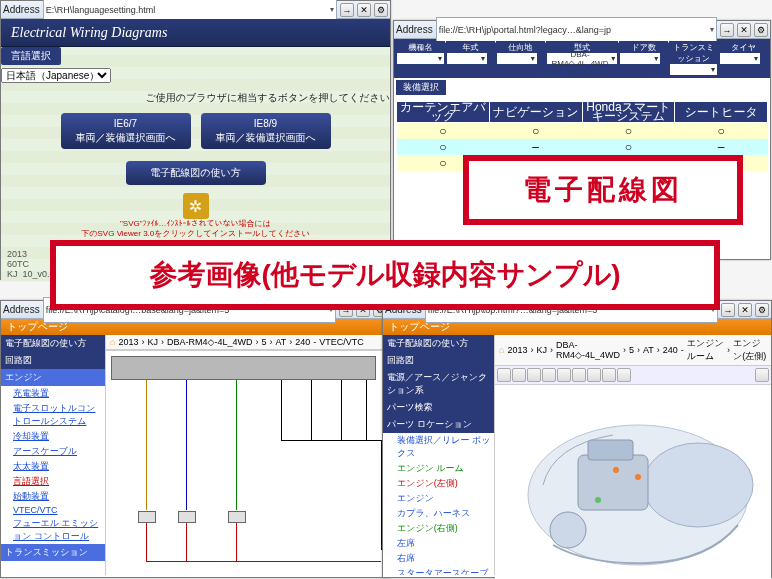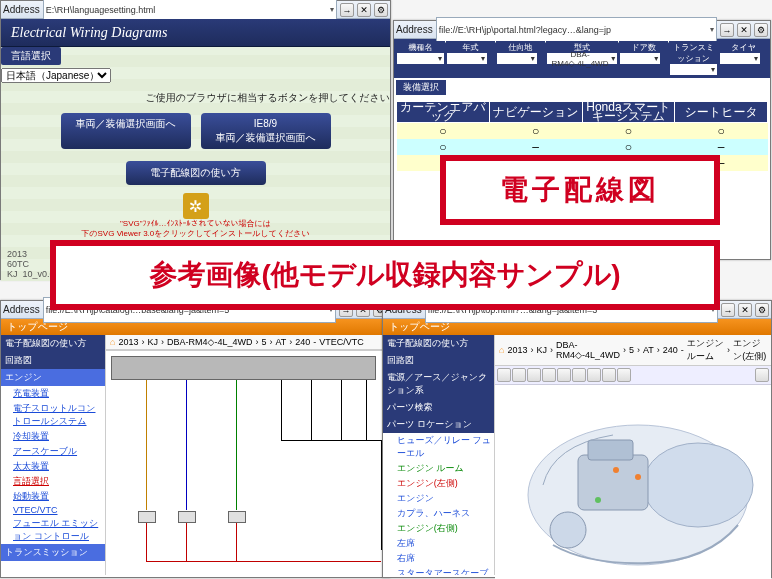--- a/index.html
+++ b/index.html
@@ -152,21 +152,21 @@
   #w4 .content { margin-left: 112px; height: 240px; }
   #w4 .crumb { font-size: 9px; padding: 2px 4px; border-bottom: 1px solid #ccc; background: #f8f8f8; display: flex; align-items: center; gap: 3px; }
   #w4 .crumb .home { color: #f6931e; }
   #w4 .viewtb { display: flex; gap: 1px; padding: 2px; background: #eef; border-bottom: 1px solid #ccd; }
   #w4 .viewtb .vb { width: 14px; height: 14px; background: linear-gradient(#f8f8f8,#ddd); border: 1px solid #aaa; border-radius: 2px; }
   #w4 .view3d { position: relative; height: 195px; background: #fff; }
 
   
   #redbox {
     position: absolute;
-    left: 440px; top: 155px;
+    left: 463px; top: 155px;
     width: 280px; height: 70px;
     border: 6px solid #d00020;
     background: #fff;
     display: flex; align-items: center; justify-content: center;
   }
   #redbox span { color: #d00020; font-size: 28px; font-weight: bold; letter-spacing: 4px; }
   #banner {
     position: absolute;
     left: 50px; top: 240px;
     width: 670px; height: 70px;
@@ -193,20 +193,21 @@
   <div class="body">
     <div class="hdr">Electrical Wiring Diagrams</div>
     <div class="lanpanel">
       <div class="langhdr">言語選択</div>
       <select class="lang">
         <option>日本語（Japanese）</option>
       </select>
       <div class="instr">ご使用のブラウザに相当するボタンを押してください</div>
       <div class="iebtns">
         <div class="iebtn">
+          <div>IE6/7</div>
           <div>車両／装備選択画面へ</div>
         </div>
         <div class="iebtn">
           <div>IE8/9</div>
           <div>車両／装備選択画面へ</div>
         </div>
       </div>
       <div class="usage">電子配線図の使い方</div>
     </div>
     <div class="gear">✲</div>
@@ -372,21 +373,21 @@
     <div class="ico-btn">✕</div>
     <div class="ico-btn">⚙</div>
   </div>
   <div class="toolbar">トップページ</div>
   <div class="sidenav">
     <div class="sec">電子配線図の使い方</div>
     <div class="sec">回路図</div>
     <div class="sec">電源／アース／ジャンクション系</div>
     <div class="sec">パーツ検索</div>
     <div class="sec">パーツ ロケーション</div>
-    <div class="li">ヒューズ／リレー フューエル</div>
+    <div class="li">装備選択／リレー ボックス</div>
     <div class="li g">エンジン ルーム</div>
     <div class="li cur">エンジン(左側)</div>
     <div class="li">エンジン</div>
     <div class="li">カプラ、ハーネス</div>
     <div class="li g">エンジン(右側)</div>
     <div class="li">左席</div>
     <div class="li">右席</div>
     <div class="li">スタータアースケーブル</div>
 
   </div>

